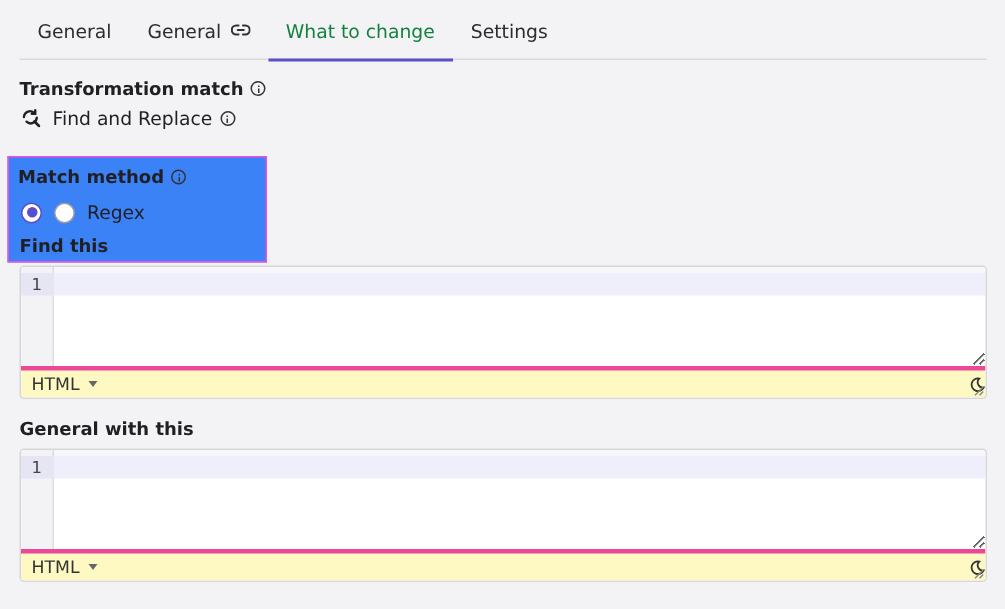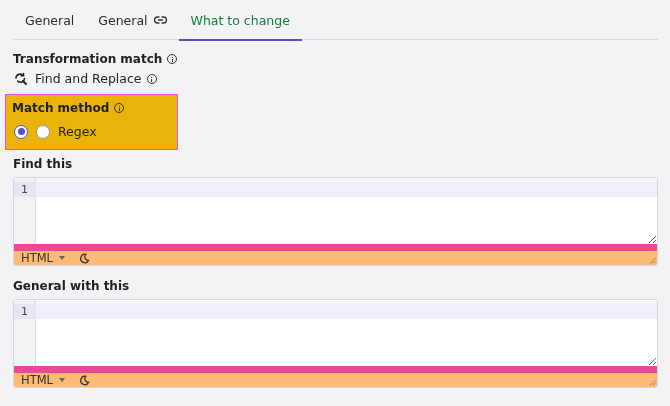--- a/index.html
+++ b/index.html
@@ -41,22 +41,22 @@
   }
   .info-icon::after {
     content: ""; position: absolute; left: 3.5px; top: 2px; width: 1px; height: 1px; background: #333;
   }
   .method-row {
     position: absolute; left: 14px; top: 71px; display: flex; align-items: center; gap: 8px;
     font-size: 12.5px;
     text-align: right;
   }
   .match-box {
-    position: absolute; left: 5px; top: 94px; width: 173px; height: 56px;
-    background: #eab308; border: 1.5px solid #ea4ee6;
+    position: absolute; left: 5px; top: 104px; width: 173px; height: 71px;
+    background: #3b82f6; border: 1.5px solid #ea4ee6;
   }
   .radio-row { position: absolute; left: 8px; top: 29px; display: flex; align-items: center; gap: 8px; font-size: 12.5px; }
   .radio {
     width: 14px; height: 14px; border-radius: 50%; border: 1.5px solid #9a98a8; background: #fff;
     display: inline-flex; align-items: center; justify-content: center; cursor: pointer;
   }
   .radio.checked { border-color: #5a4fc8; }
   .radio.checked::after { content: ""; width: 7px; height: 7px; border-radius: 50%; background: #5a4fc8; }
   .radio-label { margin-right: 10px; }
   .editor {
@@ -67,22 +67,22 @@
     position: absolute; left: 0; top: 0; width: 22px; bottom: 21px;
     background: #f3f3f6; border-right: 1px solid #dcdce2;
   }
   .line-num { position: absolute; left: 0; top: 4px; width: 22px; height: 15px;
     background: #e6e5f4; font-size: 11px; color: #444; padding-left: 7px; line-height: 15px; }
   .active-line { position: absolute; left: 22px; right: 0; top: 4px; height: 15px; background: #efeefb; }
   .editor-top { position: absolute; left: 0; right: 0; top: 0; height: 4px; background: #f7f7fa; }
   .code-area { position: absolute; left: 22px; right: 0; top: 0; bottom: 21px; background: transparent; border: none; outline: none; }
   .editor-footer {
     position: absolute; left: 0; right: 0; bottom: 0; height: 21px;
-    background: #fdba74; border-top: 7px solid #ec4899;
-    display: flex; align-items: center; padding-left: 7px; gap: 14px; font-size: 11.5px; color: #333;
+    background: #fef9c3; border-top: 3px solid #ec4899;
+    display: flex; align-items: center; padding-left: 7px; gap: 14px; font-size: 11.5px; color: #333; justify-content: space-between;
   }
   .lang-select { display: flex; align-items: center; gap: 6px; cursor: pointer; }
   .caret { width: 0; height: 0; border-left: 3.5px solid transparent; border-right: 3.5px solid transparent; border-top: 4px solid #666; }
   .moon-icon { width: 11px; height: 11px; cursor: pointer; }
   .resize-icon { position: absolute; right: 1px; bottom: 1px; width: 7px; height: 7px; }
 </style>
 </head>
 <body>
 
 <div class="tabs">
@@ -90,20 +90,23 @@
       <span>General</span>
     </div>
   <div class="tab">
     <span>General</span>
     <svg class="link-icon" viewBox="0 0 13 10">
         <path d="M5 2H3.5a3 3 0 0 0 0 6H5M8 2h1.5a3 3 0 0 1 0 6H8M4.5 5h4" fill="none" stroke="#333" stroke-width="1.4" stroke-linecap="round"></path>
       </svg>
   </div>
   <div class="tab active">
       <span>What to change</span>
+    </div>
+  <div class="tab">
+      <span>Settings</span>
     </div>
 </div>
 
 <div class="section-label" style="left:13px; top:52px;">
   <span>Transformation match</span>
   <span class="info-icon"></span>
 </div>
 
 <div class="method-row">
   <svg width="13" height="13" viewBox="0 0 13 13">

